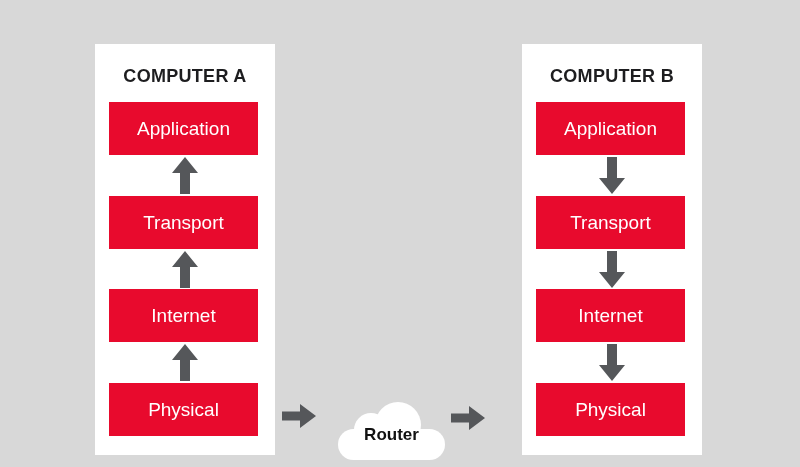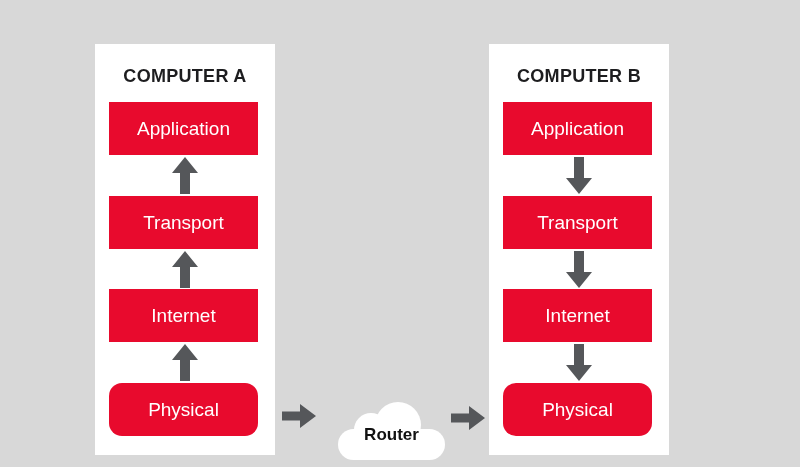--- a/index.html
+++ b/index.html
@@ -27,21 +27,21 @@
     margin-top: 6px;
   }
   .panel {
     position: absolute;
     top: 38px;
     width: 180px;
     height: 411px;
     background: var(--panel);
   }
   .panel-a { left: 95px; }
-  .panel-b { left: 489px; padding-left: 11px; }
+  .panel-b { left: 522px; padding-left: 11px; }
   .panel-title {
     position: absolute;
     top: 22px;
     left: 0;
     width: 100%;
     margin: 0;
     text-align: center;
     font-size: 18px;
     font-weight: bold;
     letter-spacing: 0.3px;
@@ -56,21 +56,21 @@
     color: var(--layer-text);
     font-size: 19px;
     font-weight: normal;
     display: flex;
     align-items: center;
     justify-content: center;
   }
   .layer-1 { top: 58px; }
   .layer-2 { top: 152px; }
   .layer-3 { top: 245px; }
-  .layer-4 { top: 339px; border-radius: 13px; }
+  .layer-4 { top: 339px; }
   .v-arrow {
     position: absolute;
     left: 77px;
     width: 26px;
     height: 37px;
   }
   .v-gap-1 { top: 113px; }
   .v-gap-2 { top: 207px; }
   .v-gap-3 { top: 300px; }
   .v-arrow svg, .h-arrow svg { display: block; }

